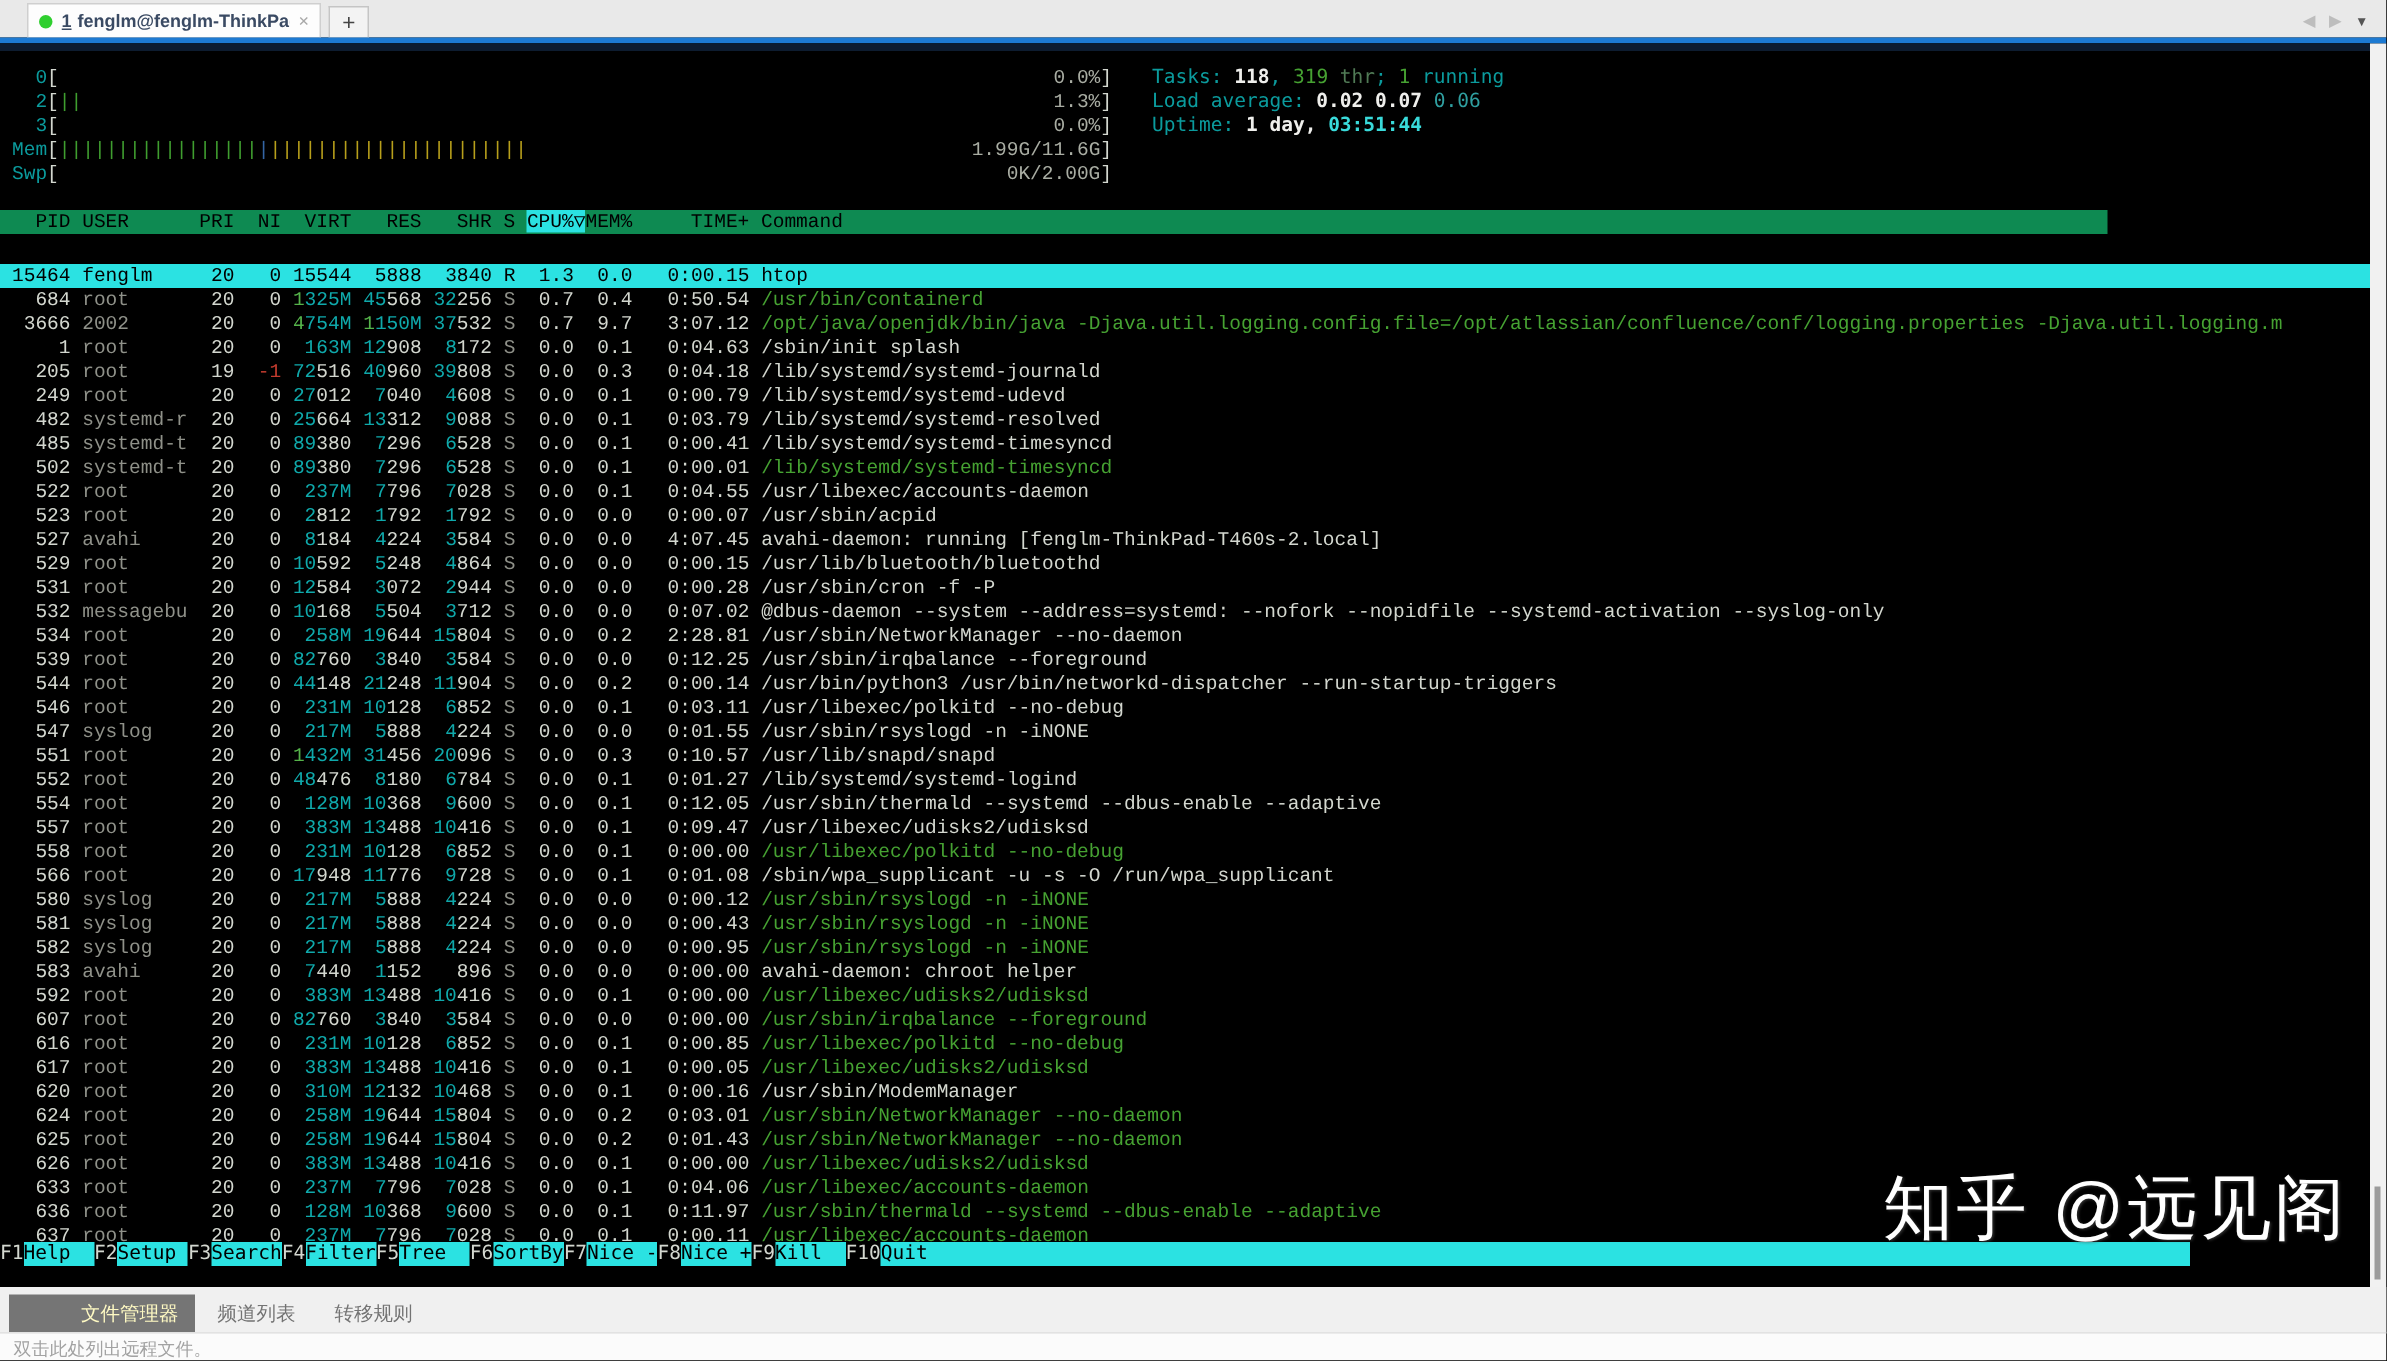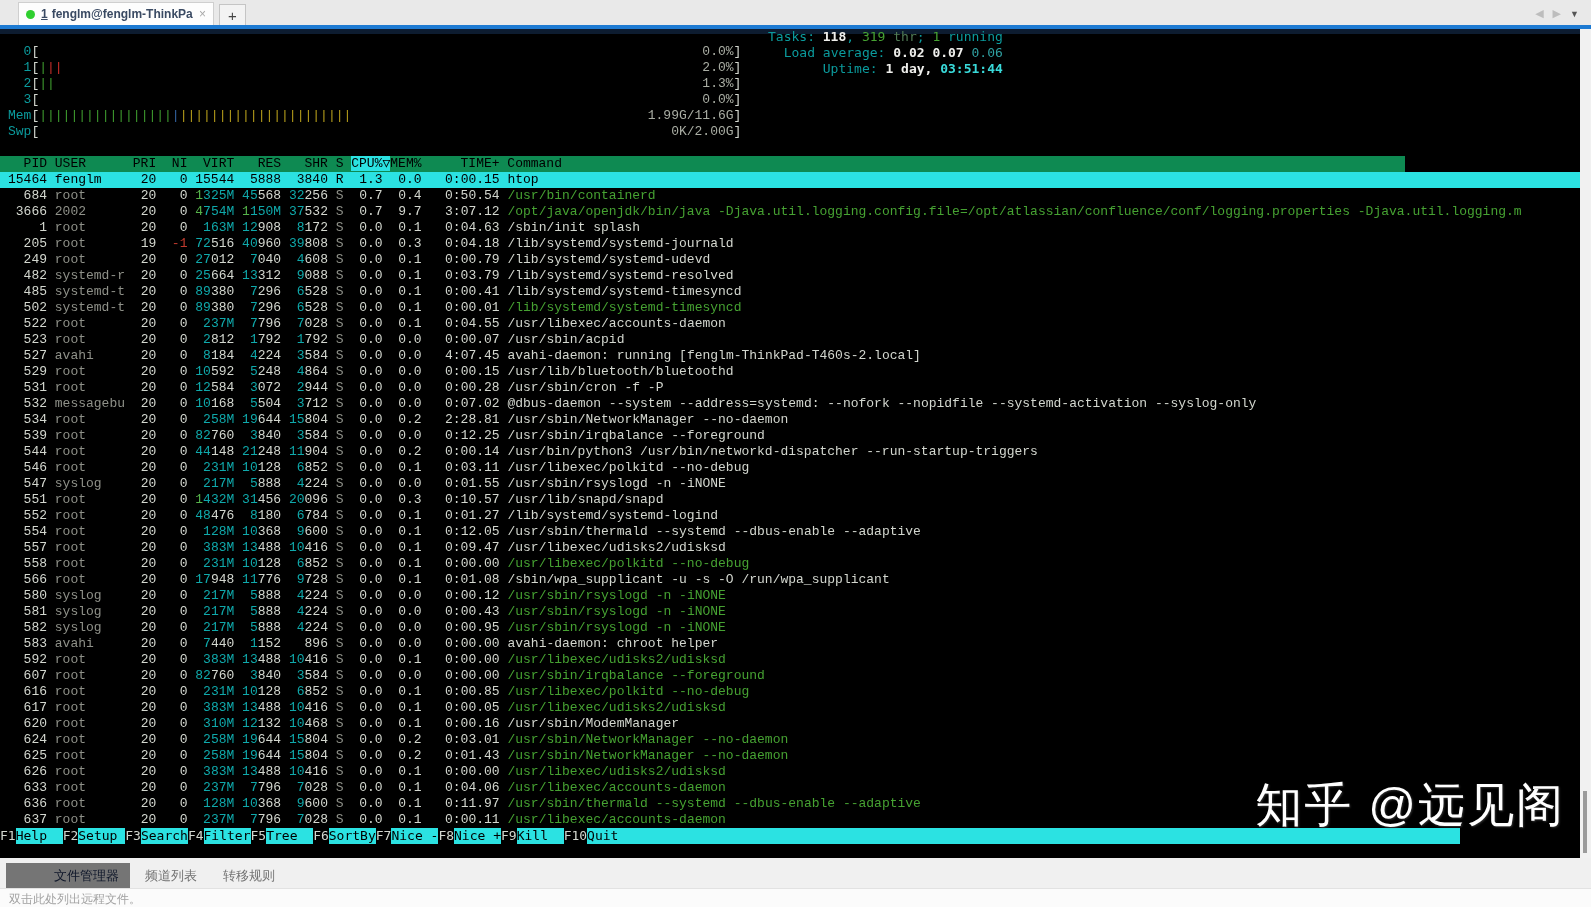--- a/index.html
+++ b/index.html
@@ -23,44 +23,44 @@
   .accent{position:absolute;left:0;top:25px;width:1591px;height:4px;background:var(--accent);}
   
   .term{position:absolute;left:0;top:29px;width:1580px;height:829px;background:#000;overflow:hidden;
         font-family:"DejaVu Sans Mono",monospace;font-size:13px;line-height:16px;
         padding-top:15px;box-sizing:border-box;}
   .navy{position:absolute;left:0;top:0;width:1580px;height:5px;background:var(--navy);}
   .tline{margin:0;padding:0 0 0 8px;height:16px;white-space:pre;color:var(--fg);
          font-family:Liberation Mono, monospace;font-size:inherit;line-height:inherit;}
   .thead{background:var(--hdrbg);color:#000;width:1405px;box-sizing:border-box;}
   .sort{background:var(--sel);}
-  .rsel{background:var(--sel);color:#000;width:1580px;box-sizing:border-box;}
+  .rsel{background:var(--sel);color:#000;width:1580px;box-sizing:border-box;margin-top:20px;}
   .c-dim{color:var(--dim);} .c-mem{color:var(--mem);} .c-gb{color:var(--gb);}
   .c-grn{color:var(--grn);} .c-red{color:var(--red);} .c-cy{color:var(--cy);}
   .c-mval{color:var(--mval);}
   .bar-g{color:var(--barg);} .bar-r{color:var(--barr);}
   .bar-b{color:var(--barb);} .bar-y{color:var(--bary);}
-  #info{position:absolute;left:768px;top:0;text-align:right;}
+  #info{position:absolute;left:768px;top:15px;}
   #info div{height:16px;white-space:pre;}
   .i-cy{color:var(--cy);} .i-wb{color:var(--wb);font-weight:bold;}
   .i-g{color:var(--grn);} .i-dg{color:var(--dg);}
   .i-bc{color:var(--bc);font-weight:bold;} .i-tl{color:var(--tl);}
   #fbar{position:absolute;left:0;top:799px;width:1460px;height:16px;display:flex;}
   .fk{display:flex;white-space:pre;}
   .fk .k{color:var(--fg);} .fk .l{background:var(--sel);color:#000;}
   .ffill{flex:1;background:var(--sel);}
   
   .sbar{position:absolute;left:1580px;top:29px;width:11px;height:829px;background:#f1f1f1;}
   .sthumb{position:absolute;left:3px;top:762px;width:4px;height:62px;background:#9b9b9b;}
   
   .bpanel{position:absolute;left:0;top:858px;width:1591px;height:49px;background:#fbfbfb;}
   .btabs{height:30px;background:#f0f0f0;border-bottom:1px solid #e2e2e2;display:flex;
          align-items:flex-end;padding-left:6px;gap:4px;}
   .btab{height:25px;display:flex;align-items:center;padding:0 11px;font-size:13px;color:#737373;}
-  .btab.sel{background:#757575;color:#0f172a;padding-left:48px;}
+  .btab.sel{background:#757575;color:#fef9c3;padding-left:48px;}
   .bstatus{padding:2px 0 0 9px;font-size:12px;color:#a2a2a2;}
   
   .wm{position:absolute;right:26px;top:774px;font-size:47px;color:#fff;z-index:40;
       letter-spacing:2px;text-shadow:1px 1px 2px rgba(90,90,90,.55);pointer-events:none;}
 </style>
 </head>
 <body>
 
 <div class="tabbar">
   <div class="tab">
@@ -91,21 +91,20 @@
       <div class="fk"><span class="k">F4</span><span class="l">Filter</span></div>
       <div class="fk"><span class="k">F5</span><span class="l">Tree  </span></div>
       <div class="fk"><span class="k">F6</span><span class="l">SortBy</span></div>
       <div class="fk"><span class="k">F7</span><span class="l">Nice -</span></div>
       <div class="fk"><span class="k">F8</span><span class="l">Nice +</span></div>
       <div class="fk"><span class="k">F9</span><span class="l">Kill  </span></div>
       <div class="fk"><span class="k">F10</span><span class="l">Quit  </span></div>
       <span class="ffill"></span>
     </div>
 <pre class="tline"><span class="c-cy">  0</span><span>[</span><span>                                                                                     </span><span class="c-mval">0.0%</span><span>]</span></pre>
-    <pre class="tline"><span class="c-cy">  1</span><span>[</span><span class="bar-g">|</span><span class="bar-r">||</span><span>                                                                                  </span><span class="c-mval">2.0%</span><span>]</span></pre>
     <pre class="tline"><span class="c-cy">  2</span><span>[</span><span class="bar-g">||</span><span>                                                                                   </span><span class="c-mval">1.3%</span><span>]</span></pre>
     <pre class="tline"><span class="c-cy">  3</span><span>[</span><span>                                                                                     </span><span class="c-mval">0.0%</span><span>]</span></pre>
     <pre class="tline"><span class="c-cy">Mem</span><span>[</span><span class="bar-g">|||||||||||||||||</span><span class="bar-b">|</span><span class="bar-y">||||||||||||||||||||||</span><span>                                      </span><span class="c-mval">1.99G/11.6G</span><span>]</span></pre>
     <pre class="tline"><span class="c-cy">Swp</span><span>[</span><span>                                                                                 </span><span class="c-mval">0K/2.00G</span><span>]</span></pre>
     <pre class="tline"> </pre>
     <pre class="tline thead"><span>  PID USER      PRI  NI  VIRT   RES   SHR S </span><span class="sort">CPU%▽</span><span>MEM%     TIME+ Command</span></pre>
     <pre class="tline rsel"><span>15464 </span><span>fenglm    </span><span> 20 </span><span>  0 </span><span>15544</span><span> </span><span> </span><span>5888</span><span> </span><span> </span><span>3840</span><span> </span><span>R </span><span> 1.3 </span><span> 0.0 </span><span>  0:00.15 </span><span>htop</span></pre>
     <pre class="tline"><span>  684 </span><span class="c-dim">root      </span><span> 20 </span><span>  0 </span><span class="c-gb">1</span><span class="c-mem">325M</span><span> </span><span class="c-mem">45</span><span>568</span><span> </span><span class="c-mem">32</span><span>256</span><span> </span><span class="c-dim">S </span><span> 0.7 </span><span> 0.4 </span><span>  0:50.54 </span><span class="c-grn">/usr/bin/containerd</span></pre>
     <pre class="tline"><span> 3666 </span><span class="c-dim">2002      </span><span> 20 </span><span>  0 </span><span class="c-gb">4</span><span class="c-mem">754M</span><span> </span><span class="c-gb">1</span><span class="c-mem">150M</span><span> </span><span class="c-mem">37</span><span>532</span><span> </span><span class="c-dim">S </span><span> 0.7 </span><span> 9.7 </span><span>  3:07.12 </span><span class="c-grn">/opt/java/openjdk/bin/java -Djava.util.logging.config.file=/opt/atlassian/confluence/conf/logging.properties -Djava.util.logging.m</span></pre>
     <pre class="tline"><span>    1 </span><span class="c-dim">root      </span><span> 20 </span><span>  0 </span><span> </span><span class="c-mem">163M</span><span> </span><span class="c-mem">12</span><span>908</span><span> </span><span> </span><span class="c-mem">8</span><span>172</span><span> </span><span class="c-dim">S </span><span> 0.0 </span><span> 0.1 </span><span>  0:04.63 </span><span>/sbin/init splash</span></pre>

